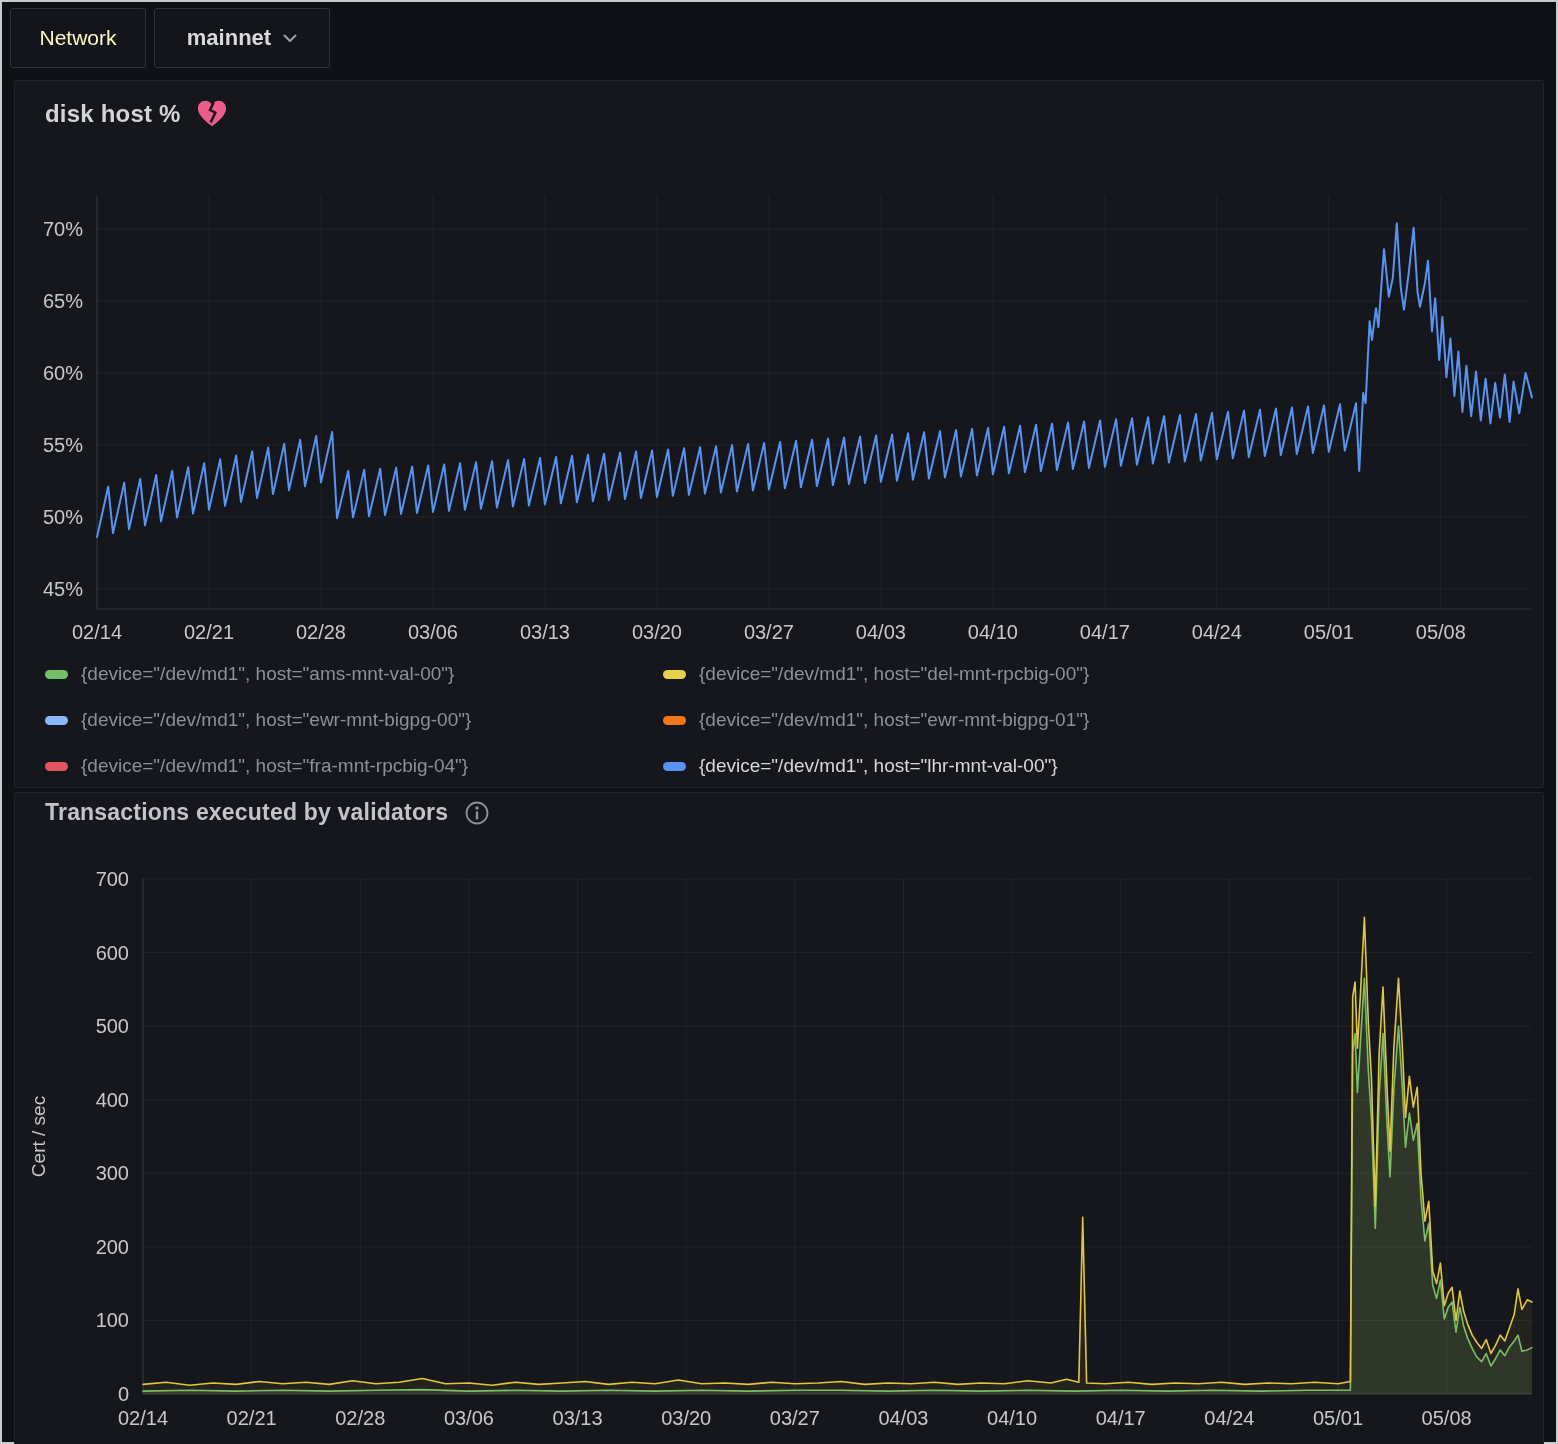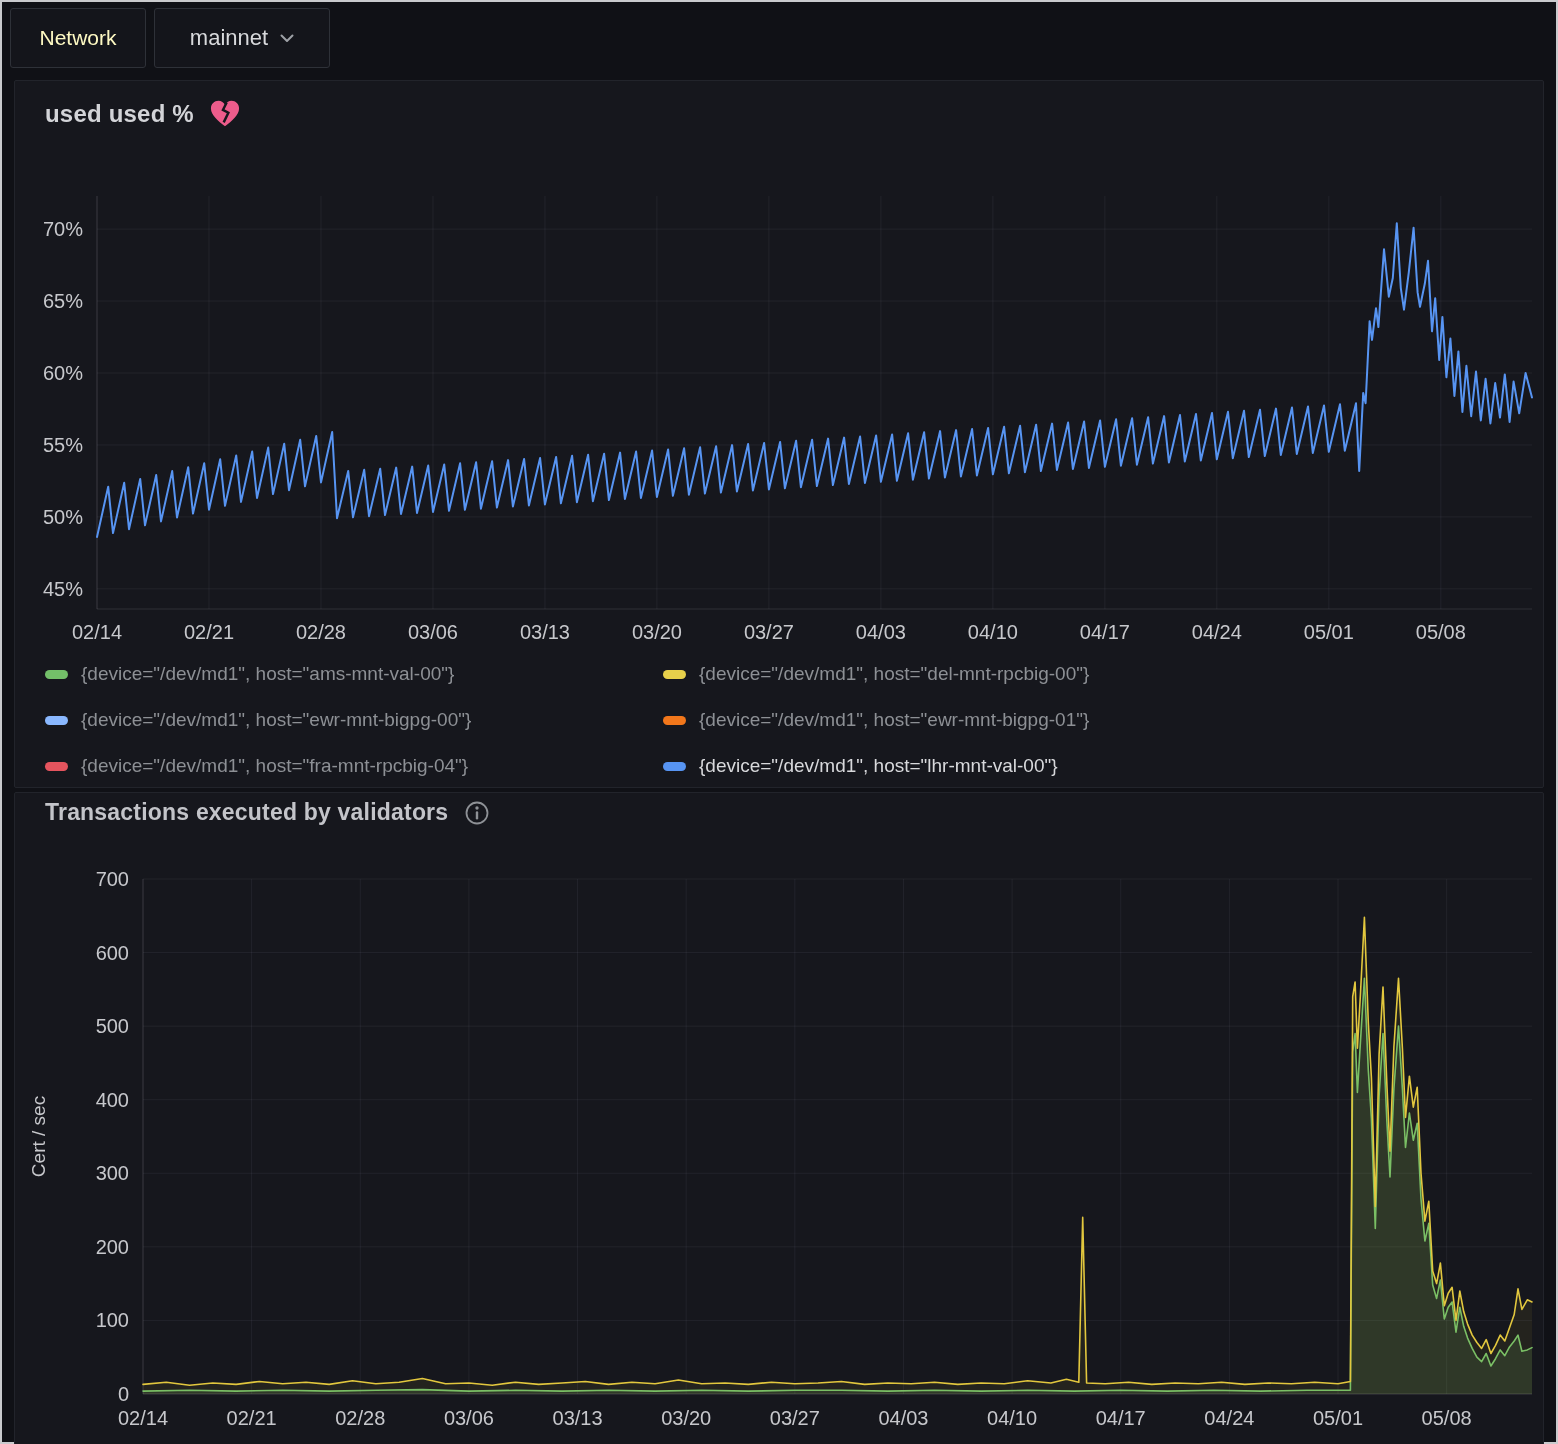--- a/index.html
+++ b/index.html
@@ -14,21 +14,21 @@
   .toolbar { position:absolute; left:0; top:0; width:100%; height:76px; }
   .var-box {
     position:absolute; top:8px; height:60px;
     border:1px solid #2e3138; border-radius:3px;
     display:flex; align-items:center; justify-content:center;
     background:#14151b;
   }
   .var-label-box { left:10px; width:136px; }
   .var-value-box { left:154px; width:176px; gap:12px; }
   .var-label { color:#fef9c3; font-size:21px; font-weight:500; }
-  .var-value { color:#d8d9dc; font-size:22px; font-weight:400; }
+  .var-value { color:#d8d9dc; font-size:22px; font-weight:700; }
   .panel {
     position:absolute; left:14px; width:1530px;
     background:#16171d; border:1px solid #22242b; border-radius:2px;
     overflow:hidden;
   }
   #panel-disk { top:80px; height:708px; }
   #panel-tx   { top:792px; height:825px; }
   .panel-title-row {
     position:absolute; left:30px; display:flex; align-items:center; gap:16px;
   }
@@ -61,21 +61,21 @@
   <div class="var-box var-value-box">
     <span class="var-value">mainnet</span>
     <svg class="chevron" width="14" height="9" viewBox="0 0 14 9">
       <polyline points="1.5,1.5 7,7 12.5,1.5" fill="none" stroke="#9ea1a7" stroke-width="2" stroke-linecap="round" stroke-linejoin="round"></polyline>
     </svg>
   </div>
 </div>
 
 <div class="panel" id="panel-disk">
   <div class="panel-title-row">
-    <span class="panel-title">used used %</span>
+    <span class="panel-title">disk host %</span>
     <svg class="heart-icon" viewBox="0 0 32 30">
       <path d="M16 28.5 C 8.5 23 1 16.5 1 9.6 C1 4.8 4.7 1.4 9 1.4 C12.1 1.4 14.7 3.3 16 6 C17.3 3.3 19.9 1.4 23 1.4 C27.3 1.4 31 4.8 31 9.6 C31 16.5 23.5 23 16 28.5 Z" fill="#ED5C8B"></path>
       <polyline points="17.8,3.2 13.8,11.2 19.6,14.2 14.6,24.5" fill="none" stroke="#16171d" stroke-width="2.6" stroke-linejoin="miter"></polyline>
     </svg>
   </div>
   <div class="chart-wrap" id="chart-disk-wrap">
     <svg id="chart-disk" width="1530" height="470">
         <line x1="82" x2="82" y1="15" y2="428" stroke="rgba(204,204,220,0.07)" stroke-width="1"></line>
         <text x="82" y="458" text-anchor="middle" fill="#c7c8cc" font-size="20">02/14</text>
         <line x1="193.98439241917504" x2="193.98439241917504" y1="15" y2="428" stroke="rgba(204,204,220,0.07)" stroke-width="1"></line>

